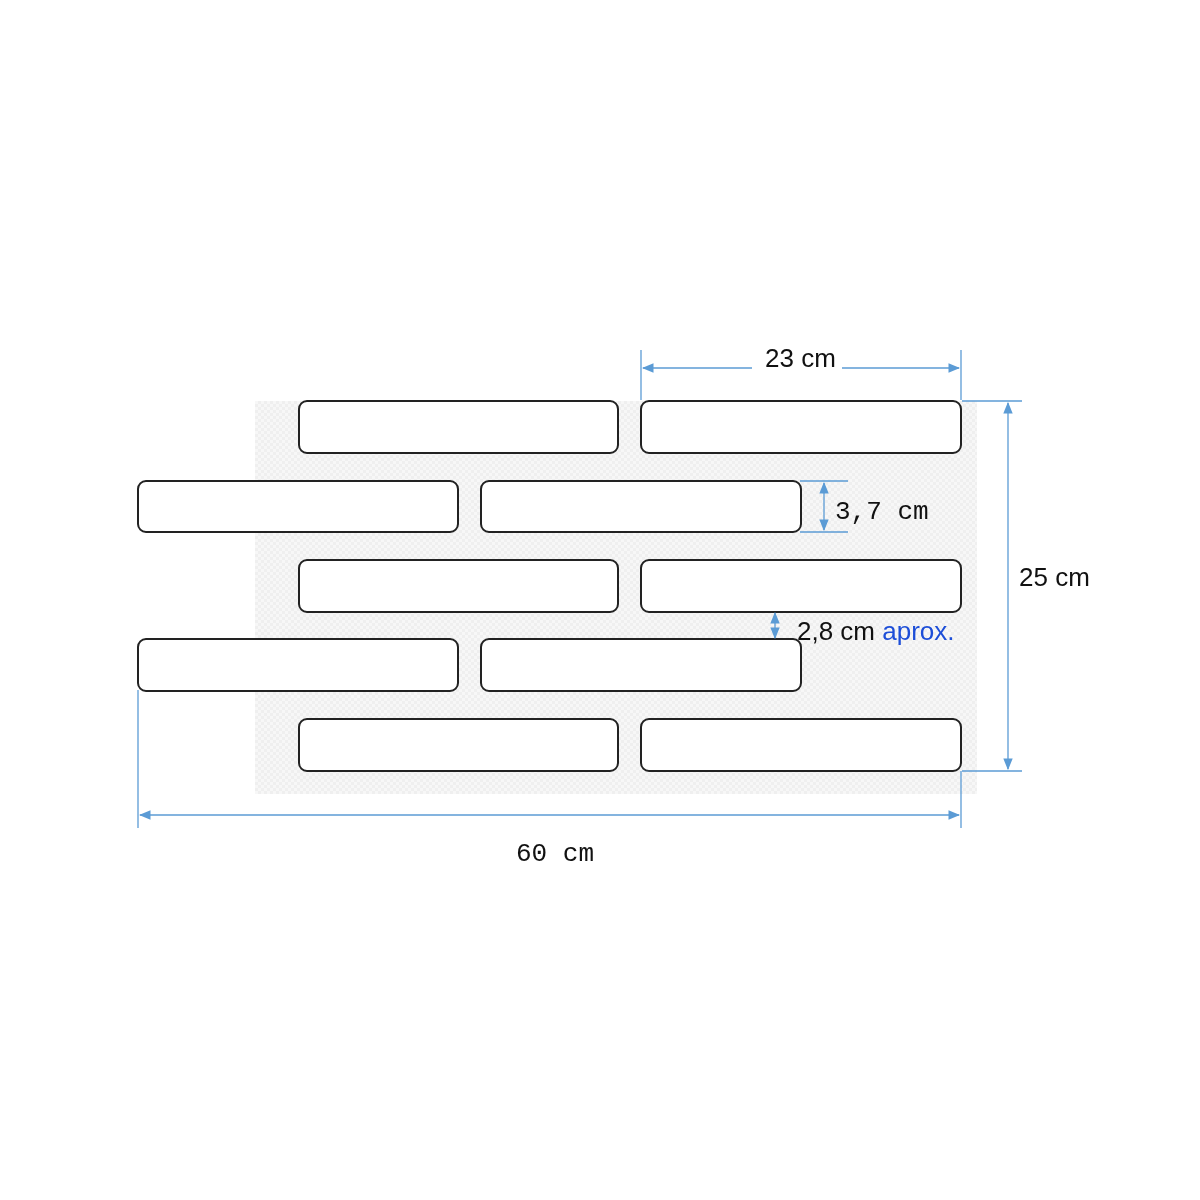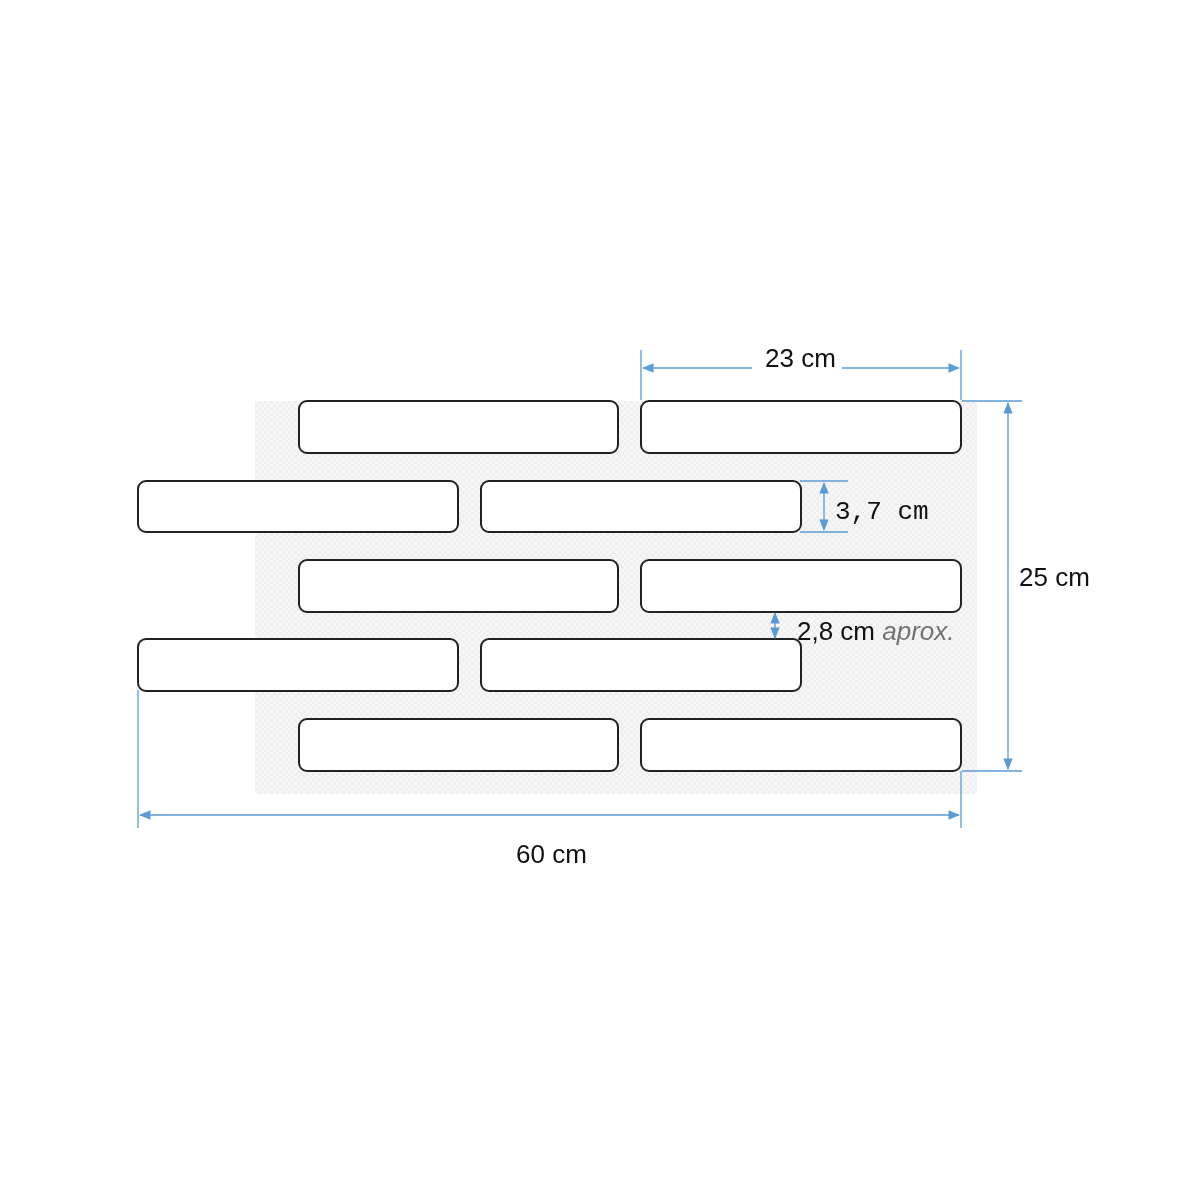--- a/index.html
+++ b/index.html
@@ -7,21 +7,21 @@
            font-family:"Liberation Sans", "DejaVu Sans", sans-serif; }
     .panel-bg { position:absolute; left:255px; top:401px; width:722px; height:393px;
       background-color:#f7f7f7;
       background-image:
         linear-gradient(45deg, #efefef 25%, transparent 25%, transparent 75%, #efefef 75%),
         linear-gradient(45deg, #efefef 25%, transparent 25%, transparent 75%, #efefef 75%);
       background-size:6px 6px; background-position:0 0, 3px 3px; }
     .brick { position:absolute; box-sizing:border-box; background:#ffffff;
       border:2px solid #222222; border-radius:9px; }
     .label { position:absolute; font-size:26px; color:#111111; white-space:nowrap; line-height:1; }
-    .aprox { color:#737373; font-style:italic; }
+    .aprox { color:#1d4ed8; }
     svg.overlay { position:absolute; left:0; top:0; }
   </style>
 </head>
 <body>
 
 <div class="panel-bg"></div>
 
 <div id="bricks">
     <div class="brick" style="left: 298px; top: 400px; width: 321px; height: 54px;"></div>
     <div class="brick" style="left: 640px; top: 400px; width: 322px; height: 54px;"></div>
@@ -64,13 +64,13 @@
   </g>
 </svg>
 
 <div class="label" style="left:765px; top:345px;">23 cm</div>
 <div class="label" style="left:835px; top:499px;font-family:Liberation Mono, monospace;">3,7 cm</div>
 <div class="label" style="left:797px; top:618px;">
   <span>2,8 cm</span>
   <span class="aprox">aprox.</span>
 </div>
 <div class="label" style="left:1019px; top:564px;">25 cm</div>
-<div class="label" style="left:516px; top:841px;">60 cm</div>
+<div class="label" style="left:516px; top:841px;font-family:Liberation Mono, monospace;">60 cm</div>
 
 </body></html>

